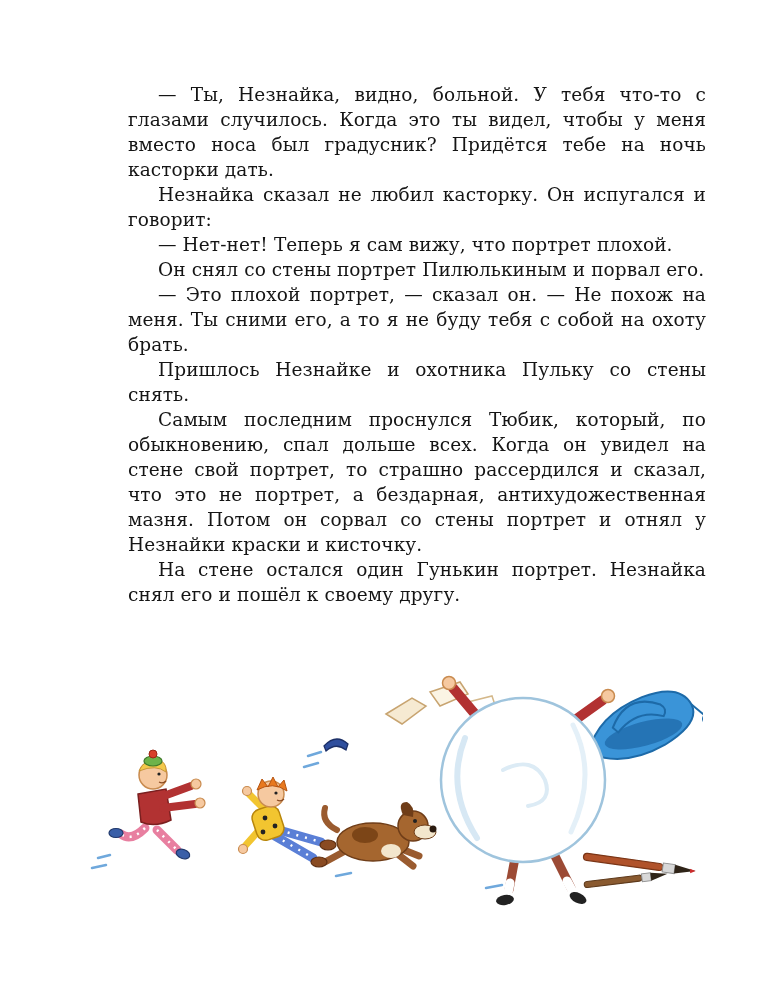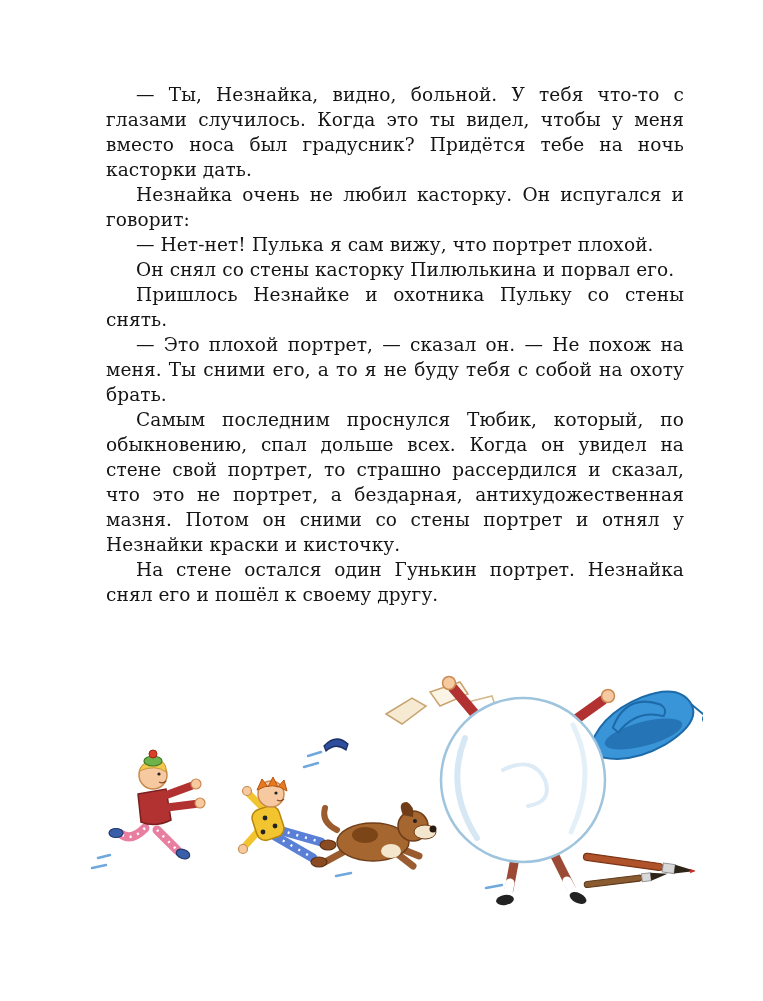--- a/index.html
+++ b/index.html
@@ -6,21 +6,21 @@
   .page {
     position: relative;
     width: 763px;
     height: 1001px;
     background: #ffffff;
     overflow: hidden;
     font-family: "DejaVu Serif", "Liberation Serif", serif;
   }
   .text-block {
     position: absolute;
-    left: 106px;
+    left: 128px;
     top: 82px;
     width: 578px;
     font-size: 18.5px;
     line-height: 25px;
     color: #151515;
     text-align: justify;
     letter-spacing: 0.1px;
   }
   .para { margin: 0; text-indent: 30px; }
   .illustration {
@@ -32,26 +32,26 @@
   }
   .illustration svg { display: block; width: 100%; height: 100%; }
 </style>
 </head>
 <body>
 
 <div class="page">
 
   <div class="text-block">
     <p class="para">— Ты, Незнайка, видно, больной. У тебя что-то с глазами случилось. Когда это ты видел, чтобы у меня вместо носа был градусник? Придётся тебе на ночь касторки дать.</p>
-    <p class="para">Незнайка очень не любил касторку. Он испугался и говорит:</p>
-    <p class="para">— Нет-нет! Пулька я сам вижу, что портрет плохой.</p>
-    <p class="para">Он снял со стены касторку Пилюлькина и порвал его.</p>
+    <p class="para">Незнайка сказал не любил касторку. Он испугался и говорит:</p>
+    <p class="para">— Нет-нет! Теперь я сам вижу, что портрет плохой.</p>
+    <p class="para">Он снял со стены портрет Пилюлькиным и порвал его.</p>
+    <p class="para">— Это плохой портрет, — сказал он. — Не похож на меня. Ты сними его, а то я не буду тебя с собой на охоту брать.</p>
     <p class="para">Пришлось Незнайке и охотника Пульку со стены снять.</p>
-    <p class="para">— Это плохой портрет, — сказал он. — Не похож на меня. Ты сними его, а то я не буду тебя с собой на охоту брать.</p>
-    <p class="para">Самым последним проснулся Тюбик, который, по обыкновению, спал дольше всех. Когда он увидел на стене свой портрет, то страшно рассердился и сказал, что это не портрет, а бездарная, антихудожественная мазня. Потом он сними со стены портрет и отнял у Незнайки краски и кисточку.</p>
+    <p class="para">Самым последним проснулся Тюбик, который, по обыкновению, спал дольше всех. Когда он увидел на стене свой портрет, то страшно рассердился и сказал, что это не портрет, а бездарная, антихудожественная мазня. Потом он сорвал со стены портрет и отнял у Незнайки краски и кисточку.</p>
     <p class="para">На стене остался один Гунькин портрет. Незнайка снял его и пошёл к своему другу.</p>
   </div>
 
   <div class="illustration">
     <svg viewBox="0 0 635 240" xmlns="http://www.w3.org/2000/svg">
 
       <g>
         <path d="M318,42 l26,-16 l14,8 l-24,18 z" fill="#f6ead2" stroke="#c8a470" stroke-width="1.5"></path>
         <path d="M362,20 l30,-10 l8,12 l-28,12 z" fill="#fbf4e4" stroke="#c8a470" stroke-width="1.5"></path>
         <path d="M400,30 l24,-6 l4,12 l-24,8 z" fill="#ffffff" stroke="#d4b88a" stroke-width="1.5"></path>

